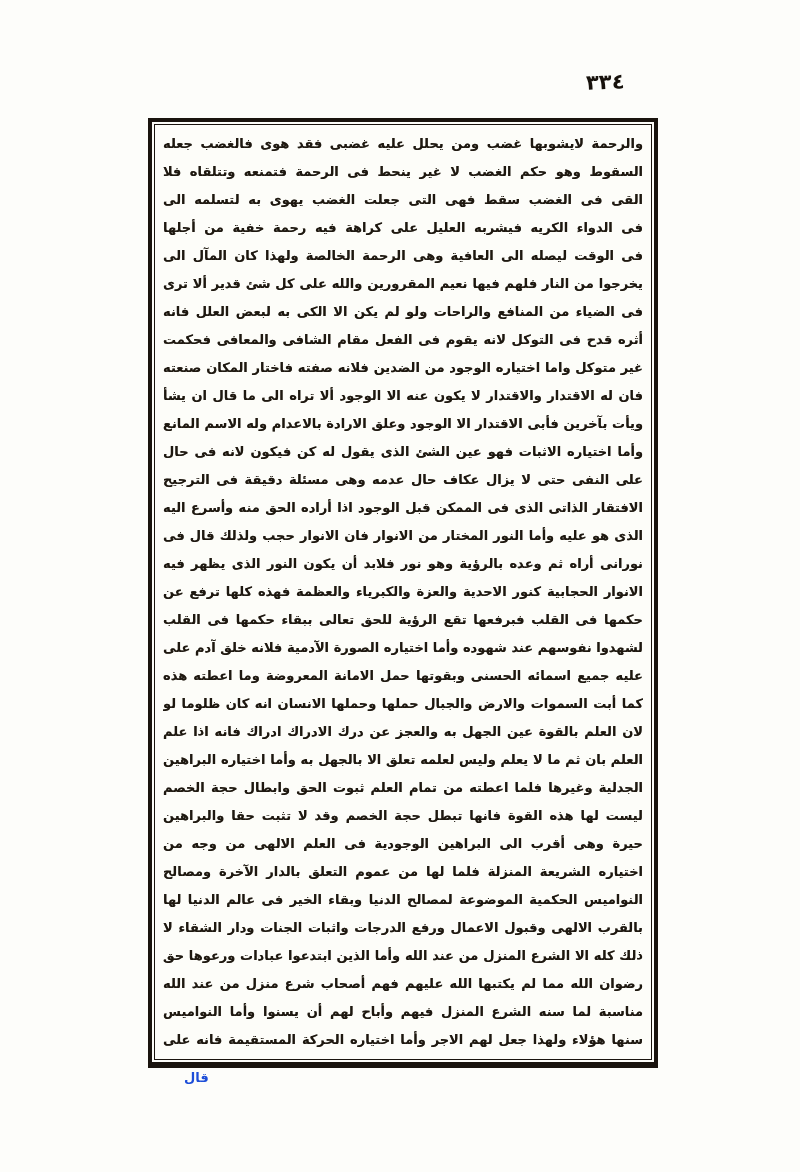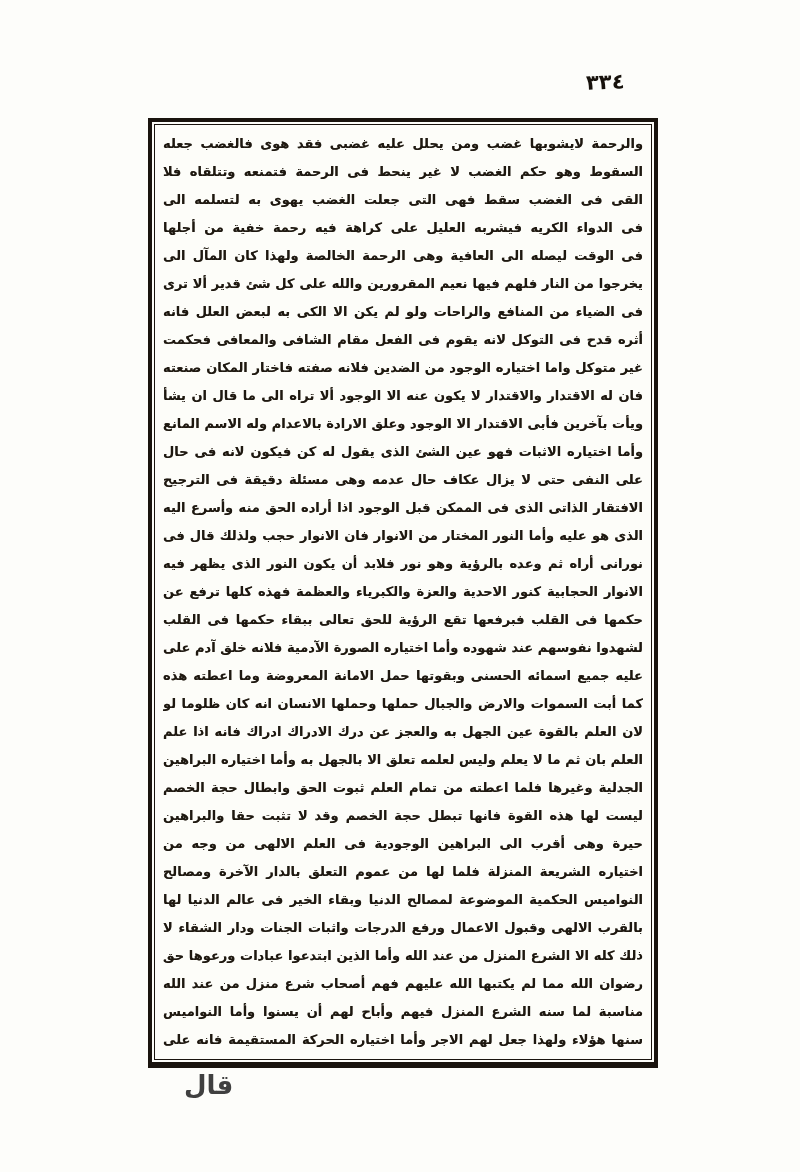--- a/index.html
+++ b/index.html
@@ -49,23 +49,23 @@
     font-weight: bold;
     color: #1e1810;
     text-align: justify;
     text-align-last: justify;
     overflow: hidden;
     text-shadow: 0 0 0.5px rgba(25,18,8,0.55);
   }
   .catchword {
     position: absolute;
     top: 1070px; left: 184px;
-    font-size: 26px;
+    font-size: 13px;
     font-weight: bold;
-    color: #404040;
+    color: #1d4ed8;
     direction: rtl;
   }
 </style>
 </head>
 <body>
 
 <div class="sheet">
 
   <div class="page-number">٣٣٤</div>
 

